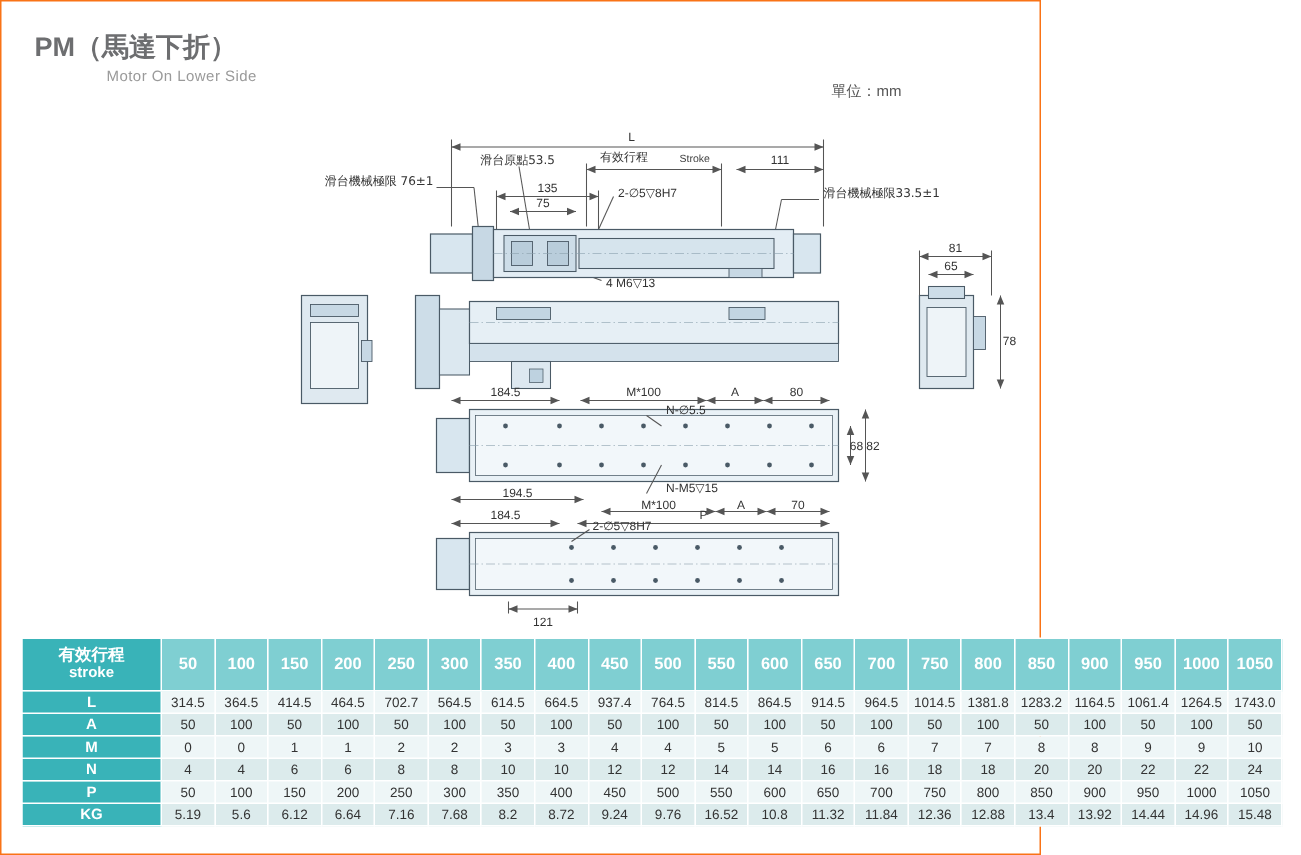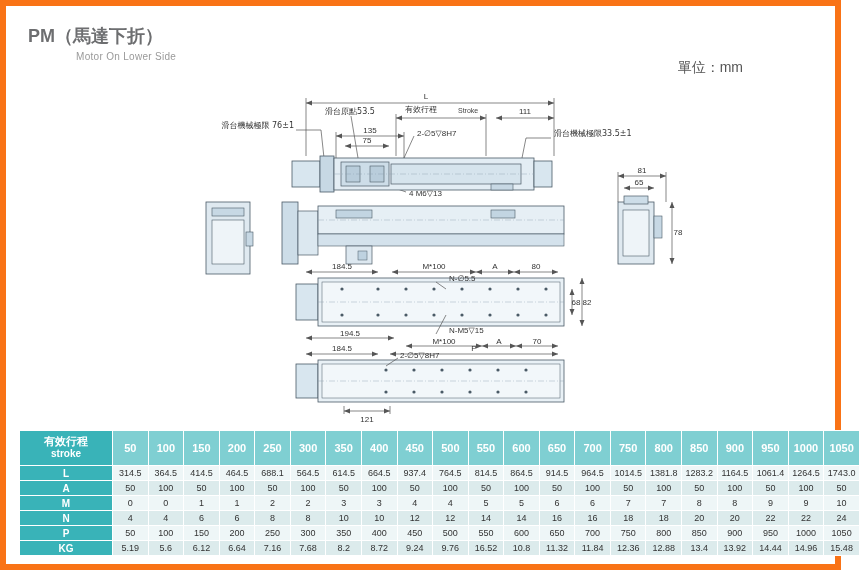--- a/index.html
+++ b/index.html
@@ -4,29 +4,29 @@
 <style>
   html,body{margin:0;padding:0;}
   body{
     width:867px;height:570px;
     background:#ffffff;
     font-family:"Liberation Sans", sans-serif;
     overflow:hidden;
     position:relative;
   }
   .page{
-    position:absolute;left:0;top:0;width:841px;height:570px;
-    border:6px solid #f97316;box-sizing:border-box;
+    position:absolute;left:0;top:0;width:694px;height:570px;
+    border:1px solid #f97316;box-sizing:border-box;
     background:#fff;
   }
   
   .title-block{position:absolute;left:22px;top:18px;}
   .title-main{font-size:18px;font-weight:bold;color:#6d6e70;letter-spacing:0px;}
   .title-sub{font-size:10px;color:#9a9a9a;margin-top:3px;letter-spacing:0.3px;margin-left:48px;}
-  .unit-note{position:absolute;right:92px;top:53px;font-size:14px;color:#555;}
+  .unit-note{position:absolute;right:92px;top:53px;font-size:10px;color:#555;}
 
   
   .canvas{position:absolute;left:0;top:0;width:867px;height:420px;}
   svg.draw{position:absolute;left:0;top:0;}
   .lbl{font-family:"Liberation Sans", sans-serif;font-size:8px;fill:#333;}
   .lbl-s{font-family:"Liberation Sans", sans-serif;font-size:7px;fill:#444;}
   .lbl-cjk{font-family:"DejaVu Sans", sans-serif;font-size:8px;fill:#333;}
 
   
   .tablewrap{position:absolute;left:13px;top:424px;width:841px;}
@@ -326,21 +326,21 @@
           <th class="head-val">1050</th>
         </tr>
       </thead>
       <tbody>
         <tr class="odd">
           <td class="rowlabel">L</td>
           <td class="val">314.5</td>
           <td class="val">364.5</td>
           <td class="val">414.5</td>
           <td class="val">464.5</td>
-          <td class="val">688.1</td>
+          <td class="val">702.7</td>
           <td class="val">564.5</td>
           <td class="val">614.5</td>
           <td class="val">664.5</td>
           <td class="val">937.4</td>
           <td class="val">764.5</td>
           <td class="val">814.5</td>
           <td class="val">864.5</td>
           <td class="val">914.5</td>
           <td class="val">964.5</td>
           <td class="val">1014.5</td>

